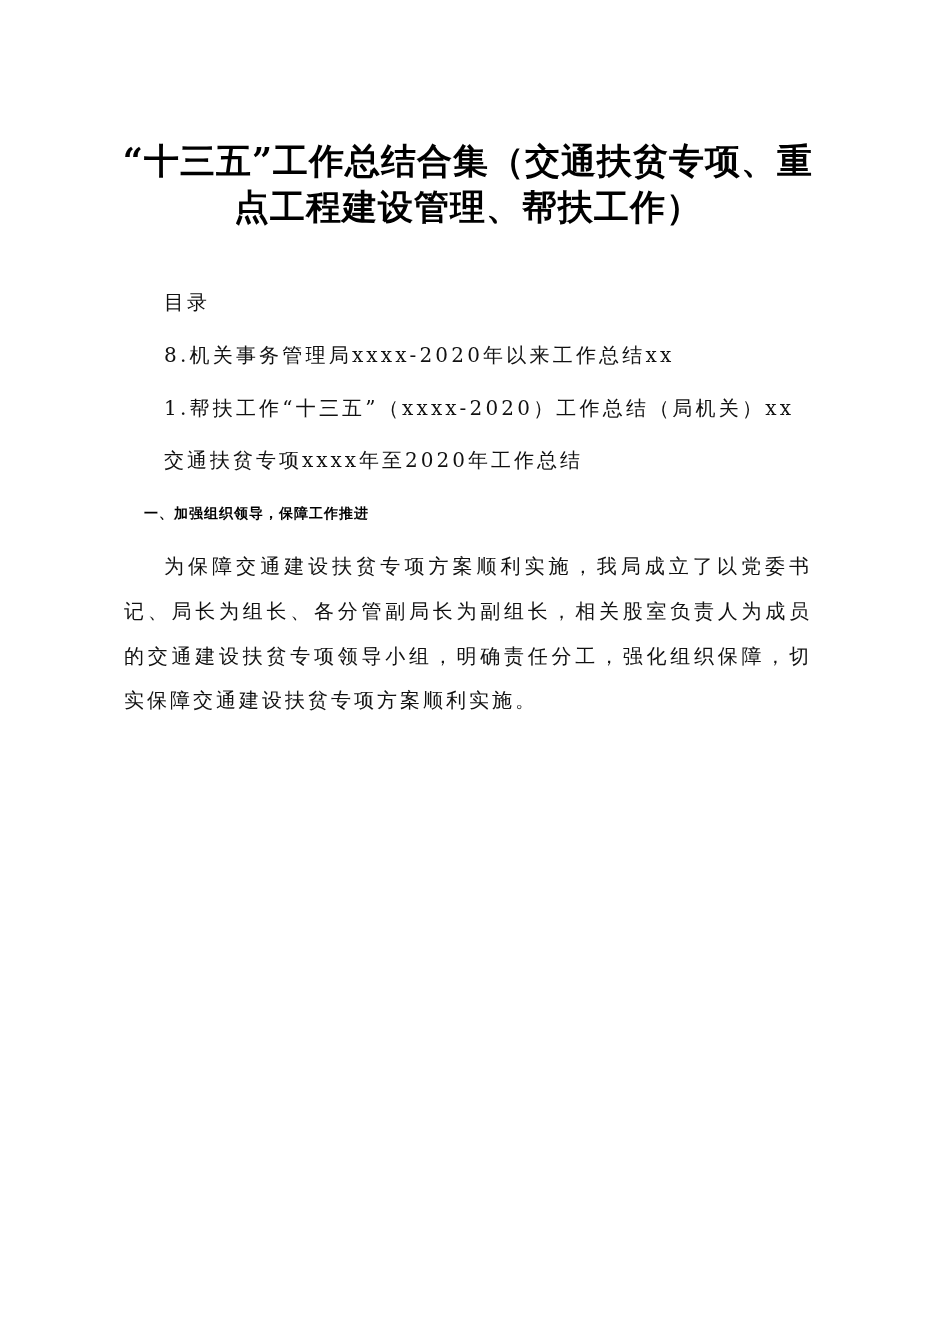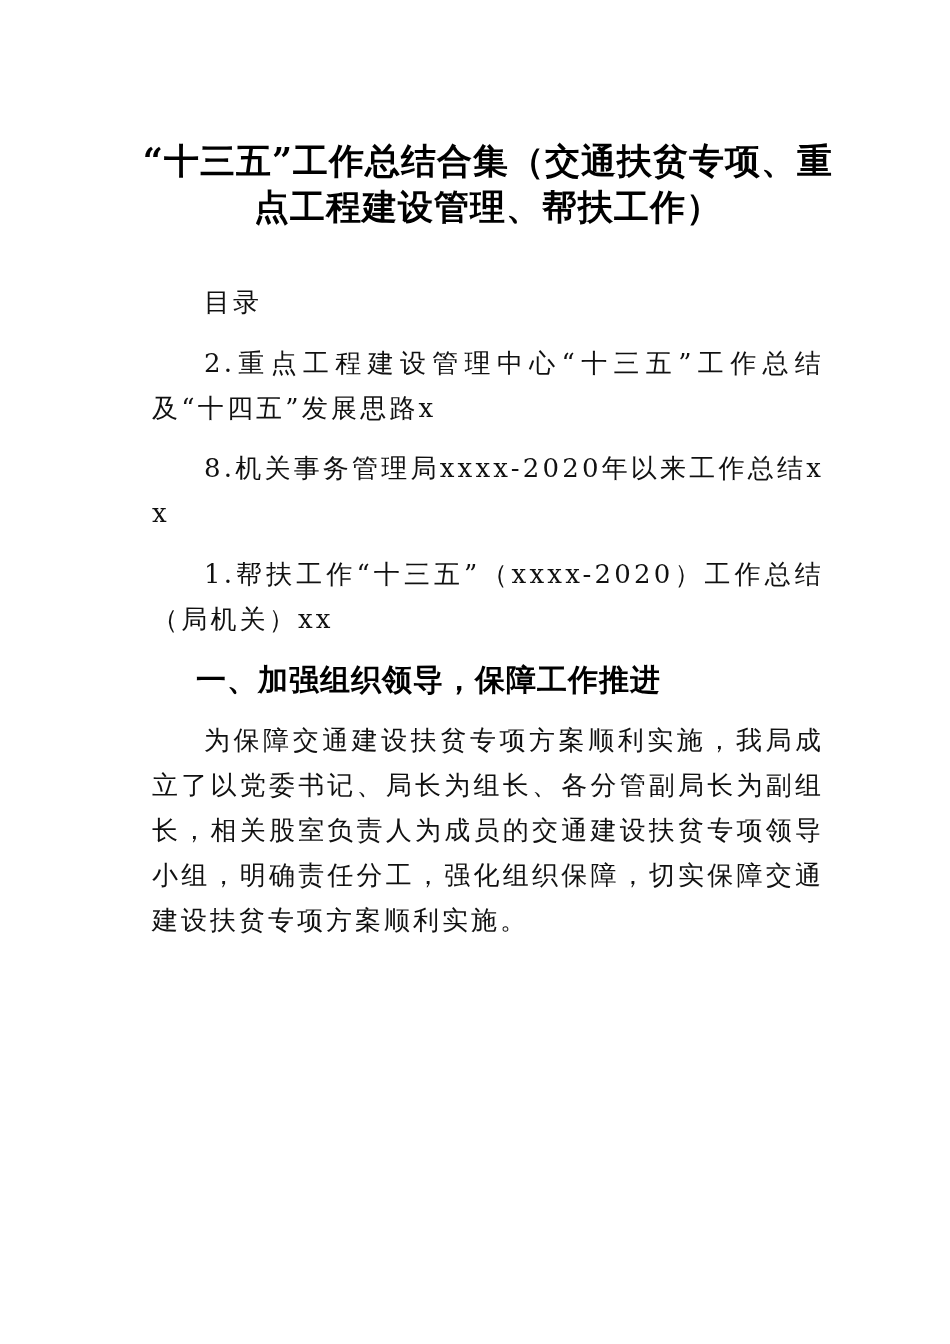--- a/index.html
+++ b/index.html
@@ -10,73 +10,73 @@
     body {
       width: 950px;
       height: 1344px;
       position: relative;
       overflow: hidden;
       color: #111111;
       font-family: "DejaVu Serif", "Liberation Serif", serif;
     }
     .page {
       position: absolute;
-      left: 136px;
+      left: 116px;
       top: 138px;
       width: 704px;
     }
     .doc-title {
       font-family: "DejaVu Serif", "Liberation Serif", serif;
       font-weight: bold;
       font-size: 35px;
       line-height: 46px;
       text-align: center;
       margin: 0;
       letter-spacing: 1px;
       color: #000000;
     }
     .doc-title span { display: block; }
     .body-block {
       margin-top: 50px;
     }
     .para {
-      font-size: 26px;
+      font-size: 20px;
       line-height: 44.8px;
-      margin: 16px;
+      margin: 8px;
       text-align: justify;
       text-indent: 2em;
       letter-spacing: 3px;
       word-break: break-all;
     }
     .para.toc-item {
       letter-spacing: 3.2px;
     }
     .heading {
       font-family: "DejaVu Sans", "Liberation Sans", sans-serif;
       font-weight: bold;
-      font-size: 30px;
+      font-size: 14px;
       line-height: 44.8px;
       margin: 0;
       text-indent: 2em;
       letter-spacing: 1px;
       color: #000000;
     }
   </style>
 </head>
 <body>
 
 <div class="page">
   <h1 class="doc-title">
     <span>“十三五”工作总结合集（交通扶贫专项、重</span>
     <span>点工程建设管理、帮扶工作）</span>
   </h1>
 
   <div class="body-block">
     <p class="para">目录</p>
-    <p class="para toc-item">2.重点工程建设管理中心“十三五”工作总结及“十四五”发展思路x</p>
     <p class="para toc-item">8.机关事务管理局xxxx-2020年以来工作总结xx</p>
     <p class="para toc-item">1.帮扶工作“十三五”（xxxx-2020）工作总结（局机关）xx</p>
 
+    <p class="para">交通扶贫专项xxxx年至2020年工作总结</p>
 
     <h2 class="heading">一、加强组织领导，保障工作推进</h2>
     <p class="para">为保障交通建设扶贫专项方案顺利实施，我局成立了以党委书记、局长为组长、各分管副局长为副组长，相关股室负责人为成员的交通建设扶贫专项领导小组，明确责任分工，强化组织保障，切实保障交通建设扶贫专项方案顺利实施。</p>
   </div>
 </div>
 
 </body></html>

